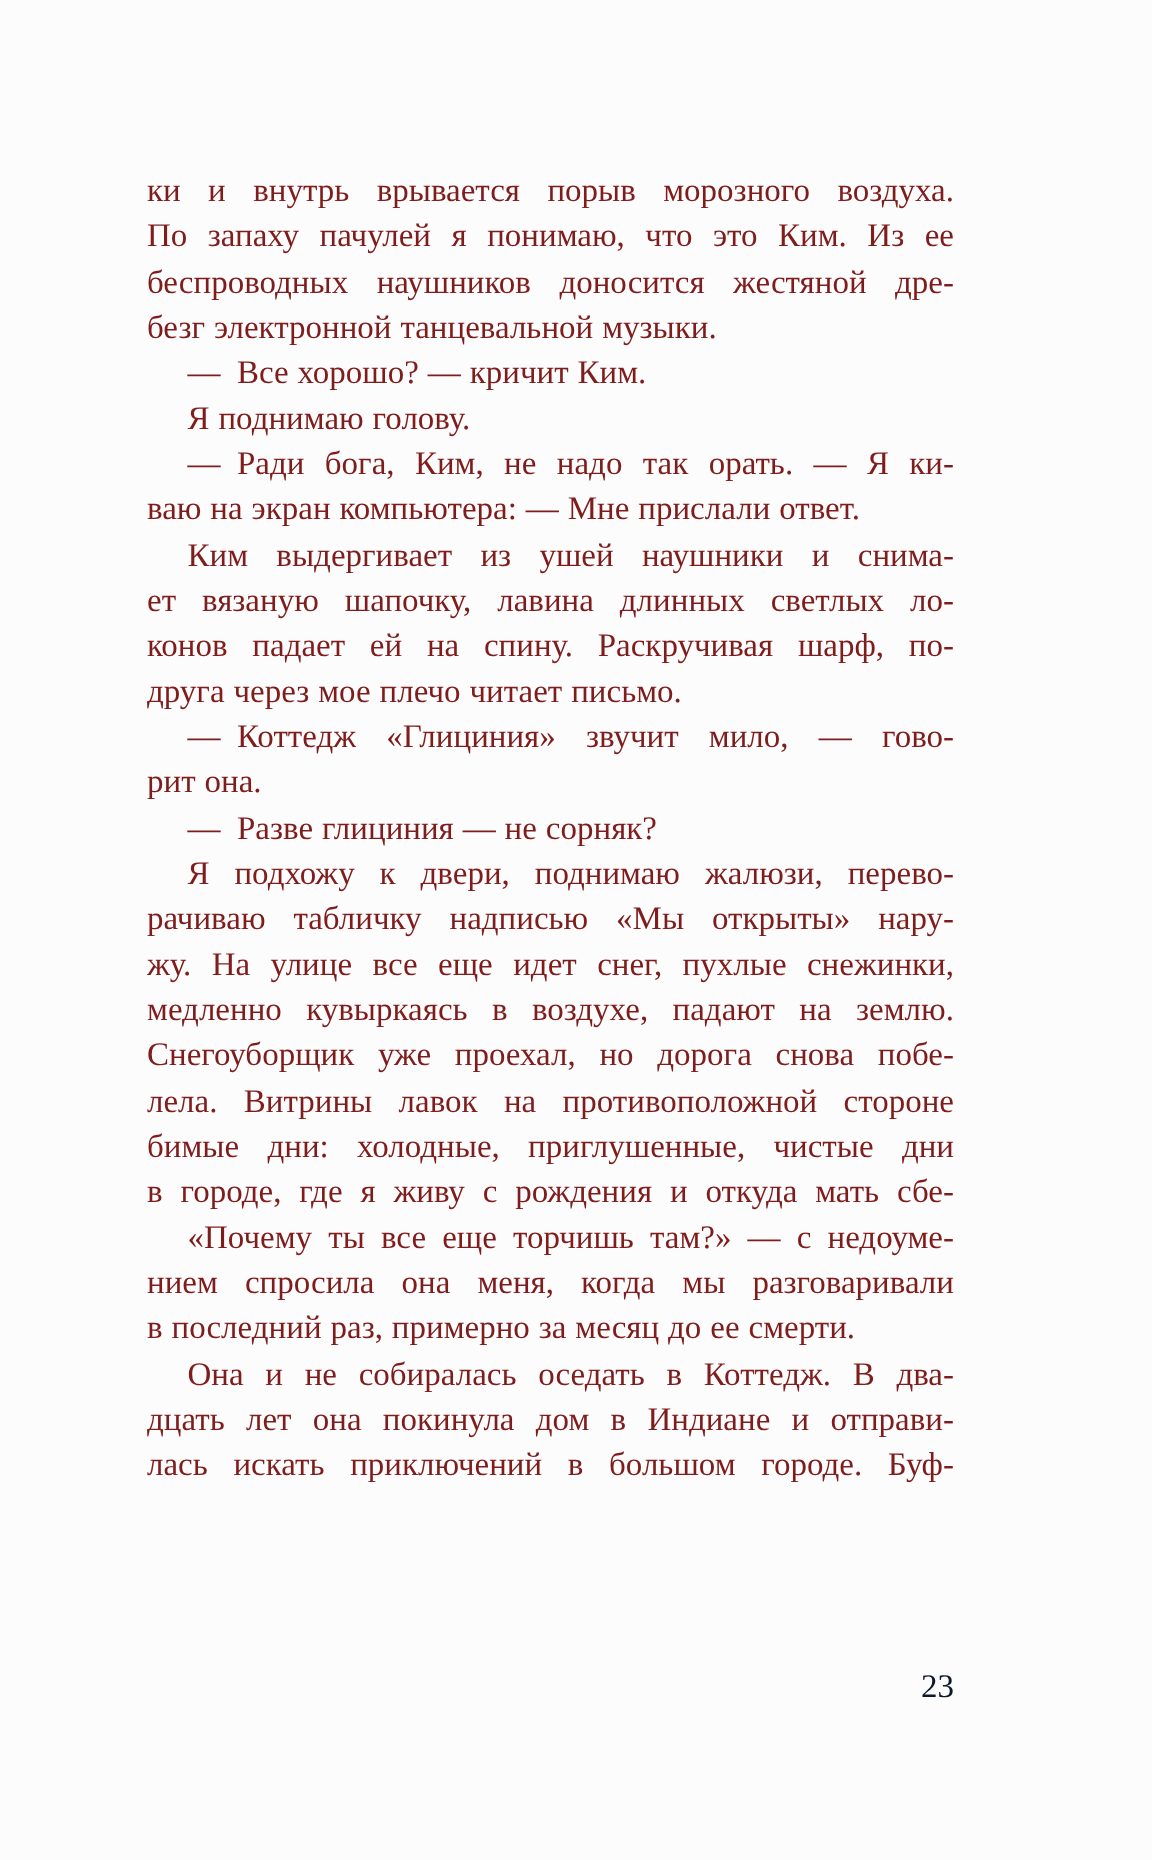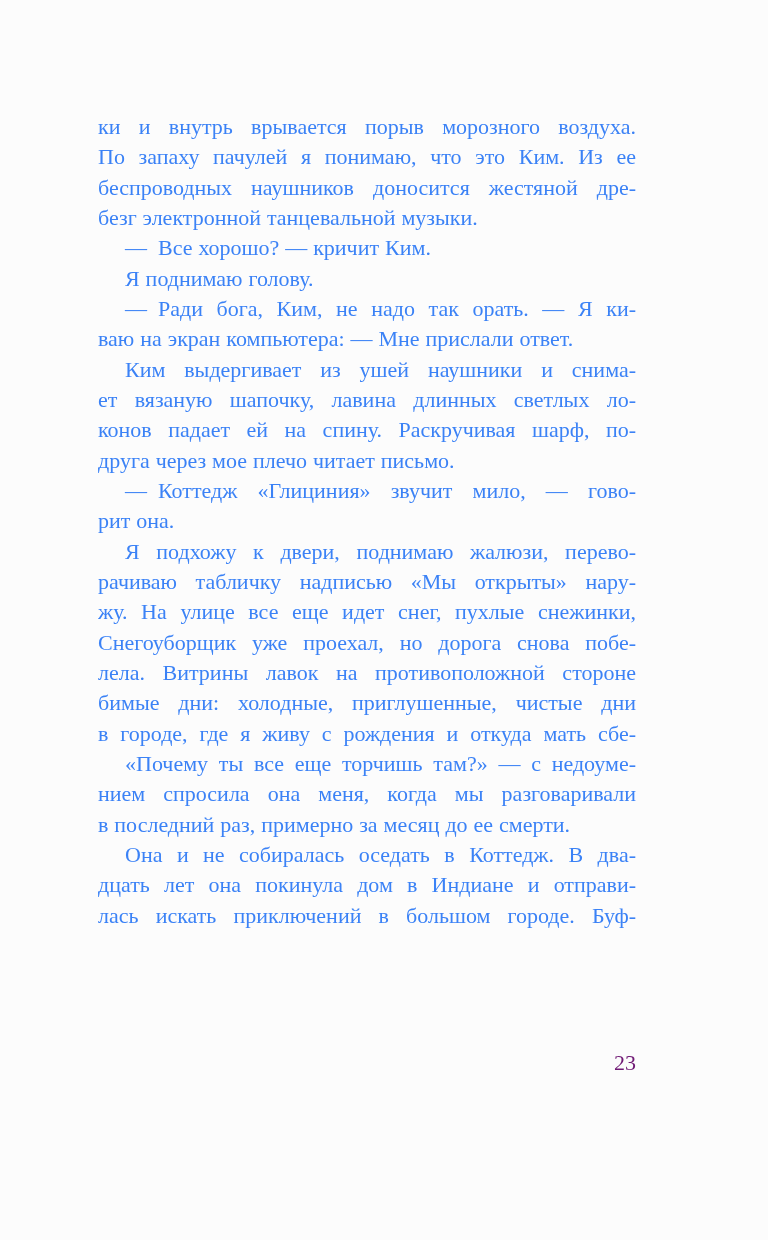--- a/index.html
+++ b/index.html
@@ -17,21 +17,21 @@
   .book-page {
     position: absolute;
     inset: 0;
     background: #fcfcfc;
   }
   .text-block {
     position: absolute;
     top: 112px;
     left: 98px;
     width: 538px;
-    color: #3b82f6;
+    color: #7f1d1d;
     font-size: 22px;
   }
   .para {
     margin: 0;
     padding: 0;
   }
   .line {
     height: 30.33px;
     line-height: 30.33px;
     overflow: hidden;
@@ -44,27 +44,27 @@
   .line { white-space: normal; word-spacing: 0.02em; }
   .line.line-end {
     text-align: center;
     text-align-last: left;
   }
   .para.indent .line:first-child {
     text-indent: 27px;
   }
   .page-number {
     position: absolute;
-    top: 1048px;
+    top: 1109px;
     left: 98px;
     width: 538px;
     text-align: right;
     font-size: 22px;
     line-height: 30px;
-    color: #701a75;
+    color: #0f172a;
   }
 </style>
 </head>
 <body>
 
 <div class="book-page">
   <div class="text-block">
       <div class="para">
         <div class="line">ки и внутрь врывается порыв морозного воздуха.</div>
         <div class="line">По запаху пачулей я понимаю, что это Ким. Из ее</div>
@@ -85,23 +85,27 @@
         <div class="line">Ким выдергивает из ушей наушники и снима-</div>
         <div class="line">ет вязаную шапочку, лавина длинных светлых ло-</div>
         <div class="line">конов падает ей на спину. Раскручивая шарф, по-</div>
         <div class="line line-end">друга через мое плечо читает письмо.</div>
       </div>
       <div class="para indent">
         <div class="line">— Коттедж «Глициния» звучит мило, — гово-</div>
         <div class="line line-end">рит она.</div>
       </div>
       <div class="para indent">
+        <div class="line line-end">— Разве глициния — не сорняк?</div>
+      </div>
+      <div class="para indent">
         <div class="line">Я подхожу к двери, поднимаю жалюзи, перево-</div>
         <div class="line">рачиваю табличку надписью «Мы открыты» нару-</div>
         <div class="line">жу. На улице все еще идет снег, пухлые снежинки,</div>
+        <div class="line">медленно кувыркаясь в воздухе, падают на землю.</div>
         <div class="line">Снегоуборщик уже проехал, но дорога снова побе-</div>
         <div class="line">лела. Витрины лавок на противоположной стороне</div>
         <div class="line">бимые дни: холодные, приглушенные, чистые дни</div>
         <div class="line">в городе, где я живу с рождения и откуда мать сбе-</div>
       </div>
       <div class="para indent">
         <div class="line">«Почему ты все еще торчишь там?» — с недоуме-</div>
         <div class="line">нием спросила она меня, когда мы разговаривали</div>
         <div class="line line-end">в последний раз, примерно за месяц до ее смерти.</div>
       </div>

